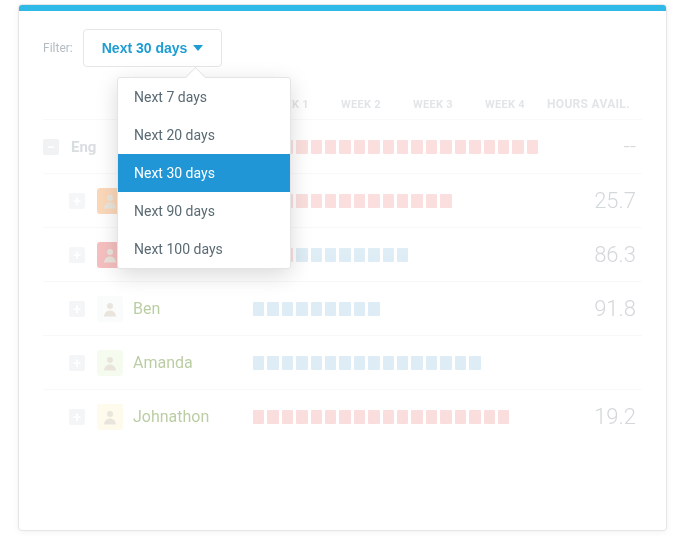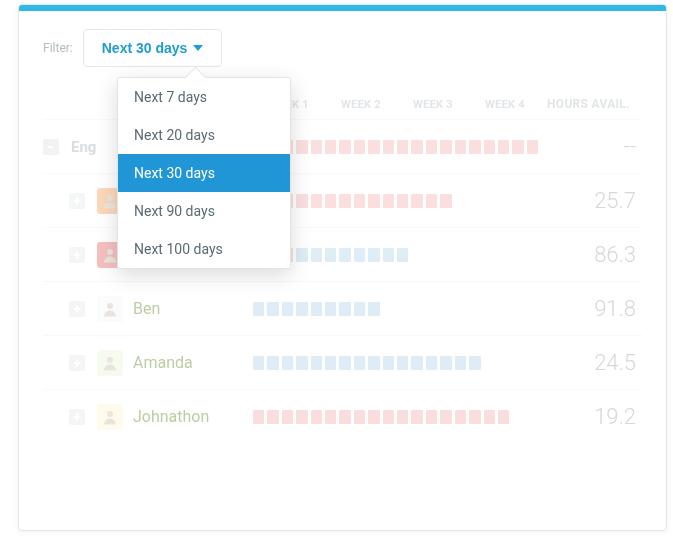--- a/index.html
+++ b/index.html
@@ -320,21 +320,20 @@
               <div class="seg blue"></div>
               <div class="seg blue"></div>
               <div class="seg blue"></div>
               <div class="seg blue"></div>
               <div class="seg blue"></div>
               <div class="seg empty"></div>
               <div class="seg empty"></div>
               <div class="seg empty"></div>
               <div class="seg empty"></div>
             </div>
-            <div class="hours">24.5</div>
           </div>
           <div class="row">
             <div class="name-col">
               <span class="indent"></span>
               <span class="expander">+</span>
               <span class="avatar" style="background: rgb(253, 245, 207);">
                 <svg viewBox="0 0 24 24">
                   <circle cx="12" cy="8" r="4" fill="#c9bda6"></circle>
                   <path d="M4 22c0-4.4 3.6-8 8-8s8 3.6 8 8" fill="#c9bda6"></path>
                 </svg>

